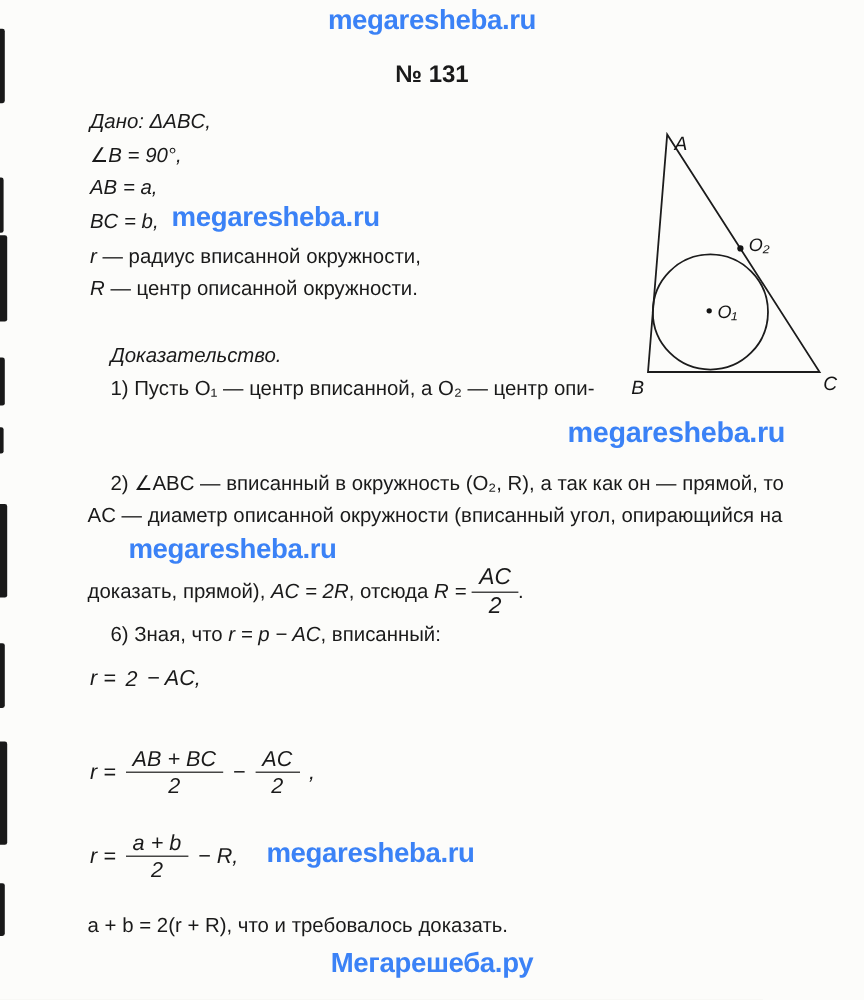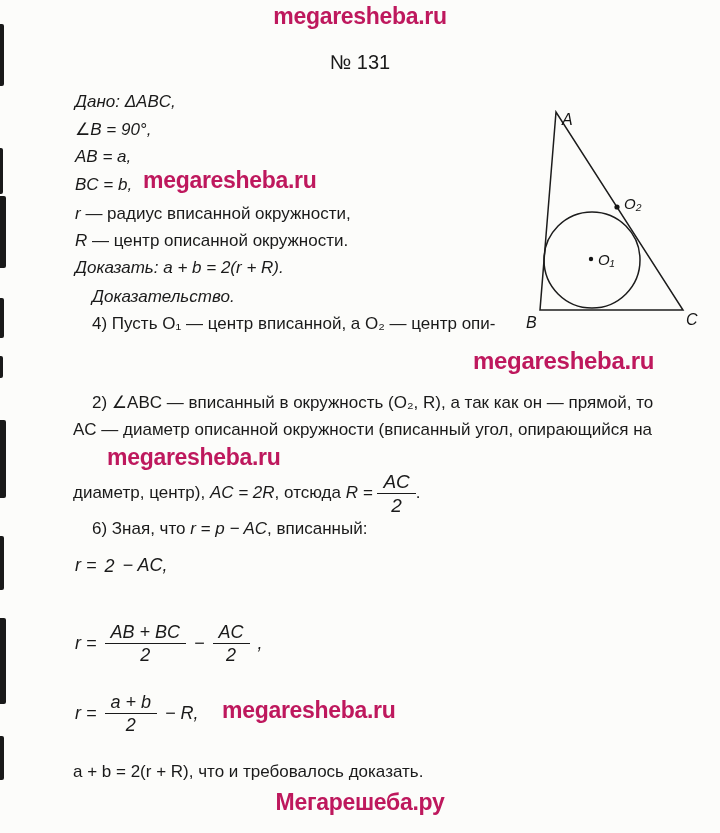--- a/index.html
+++ b/index.html
@@ -6,23 +6,23 @@
   html,body { width:720px; height:833px; }
   body { background:#e9e9e6; }
   .page {
     position:relative; width:720px; height:833px; overflow:hidden;
     background:#fcfcfa;
     font-family:"Liberation Sans","DejaVu Sans",sans-serif;
     color:#1a1a1a;
   }
   .line { position:absolute; font-size:17px; white-space:nowrap; line-height:1.25; }
   .it { font-style:italic; }
-  .bold { font-weight:normal; }
+  .bold { font-weight:bold; }
   .center { left:0; width:720px; text-align:center; }
-  .wm { position:absolute; font-weight:bold; color:#be185d; letter-spacing:-0.3px; white-space:nowrap; }
+  .wm { position:absolute; font-weight:bold; color:#3b82f6; letter-spacing:-0.3px; white-space:nowrap; }
   .frac { display:inline-block; vertical-align:middle; text-align:center; line-height:1.12; }
   .frac .num { display:block; padding:0 6px 1px; border-bottom:1.6px solid #1a1a1a; }
   .frac .den { display:block; padding-top:1px; }
   .formula { position:absolute; display:flex; align-items:center; gap:8px;
              font-size:18px; font-style:italic; white-space:nowrap; }
   .edge { position:absolute; left:0; background:#191919; border-radius:0 2px 2px 0; }
   svg text { font-family:"Liberation Sans","DejaVu Sans",sans-serif; font-style:italic; fill:#141414; }
 </style>
 </head>
 <body>
@@ -49,33 +49,32 @@
   <div class="line it" style="top:146px;left:75px">AB = a,</div>
   <div class="line it" style="top:174px;left:75px">BC = b,</div>
   <div class="wm" style="top:167px;left:143px;font-size:23px">megaresheba.ru</div>
 
   <div class="line" style="top:203px;left:75px">
     <span class="it">r</span><span> — радиус вписанной окружности,</span>
   </div>
   <div class="line" style="top:230px;left:75px">
     <span class="it">R</span><span> — центр описанной окружности.</span>
   </div>
-  <div class="line it" style="top:257px;left:75px">Доказать: a + b = 2(r + R).</div>
 
   <div class="line it" style="top:286px;left:92px">Доказательство.</div>
 
-  <div class="line" style="top:313px;left:92px">4) Пусть O₁ — центр вписанной, а O₂ — центр опи-</div>
+  <div class="line" style="top:313px;left:92px">1) Пусть O₁ — центр вписанной, а O₂ — центр опи-</div>
   <div class="wm" style="top:347px;left:473px;font-size:24px">megaresheba.ru</div>
 
   <div class="line" style="top:392px;left:92px">2) ∠ABC — вписанный в окружность (O₂, R), а так как он — прямой, то</div>
   <div class="line" style="top:419px;left:73px">AC — диаметр описанной окружности (вписанный угол, опирающийся на</div>
   <div class="wm" style="top:444px;left:107px;font-size:23px">megaresheba.ru</div>
 
   <div class="line" style="top:470px;left:73px;height:46px;line-height:46px">
-    <span>диаметр, центр), </span><span class="it">AC = 2R</span><span>, отсюда </span><span class="it">R = </span><span class="frac it" style="font-size:19px"><span class="num">AC</span><span class="den">2</span></span><span>.</span>
+    <span>доказать, прямой), </span><span class="it">AC = 2R</span><span>, отсюда </span><span class="it">R = </span><span class="frac it" style="font-size:19px"><span class="num">AC</span><span class="den">2</span></span><span>.</span>
   </div>
 
   <div class="line" style="top:518px;left:92px">
     <span>6) Зная, что </span><span class="it">r = p − AC</span><span>, вписанный:</span>
   </div>
 
   <div class="formula" style="top:555px;left:75px">
     <span>r =</span>
     <span class="frac">
       <span class="den">2</span>

